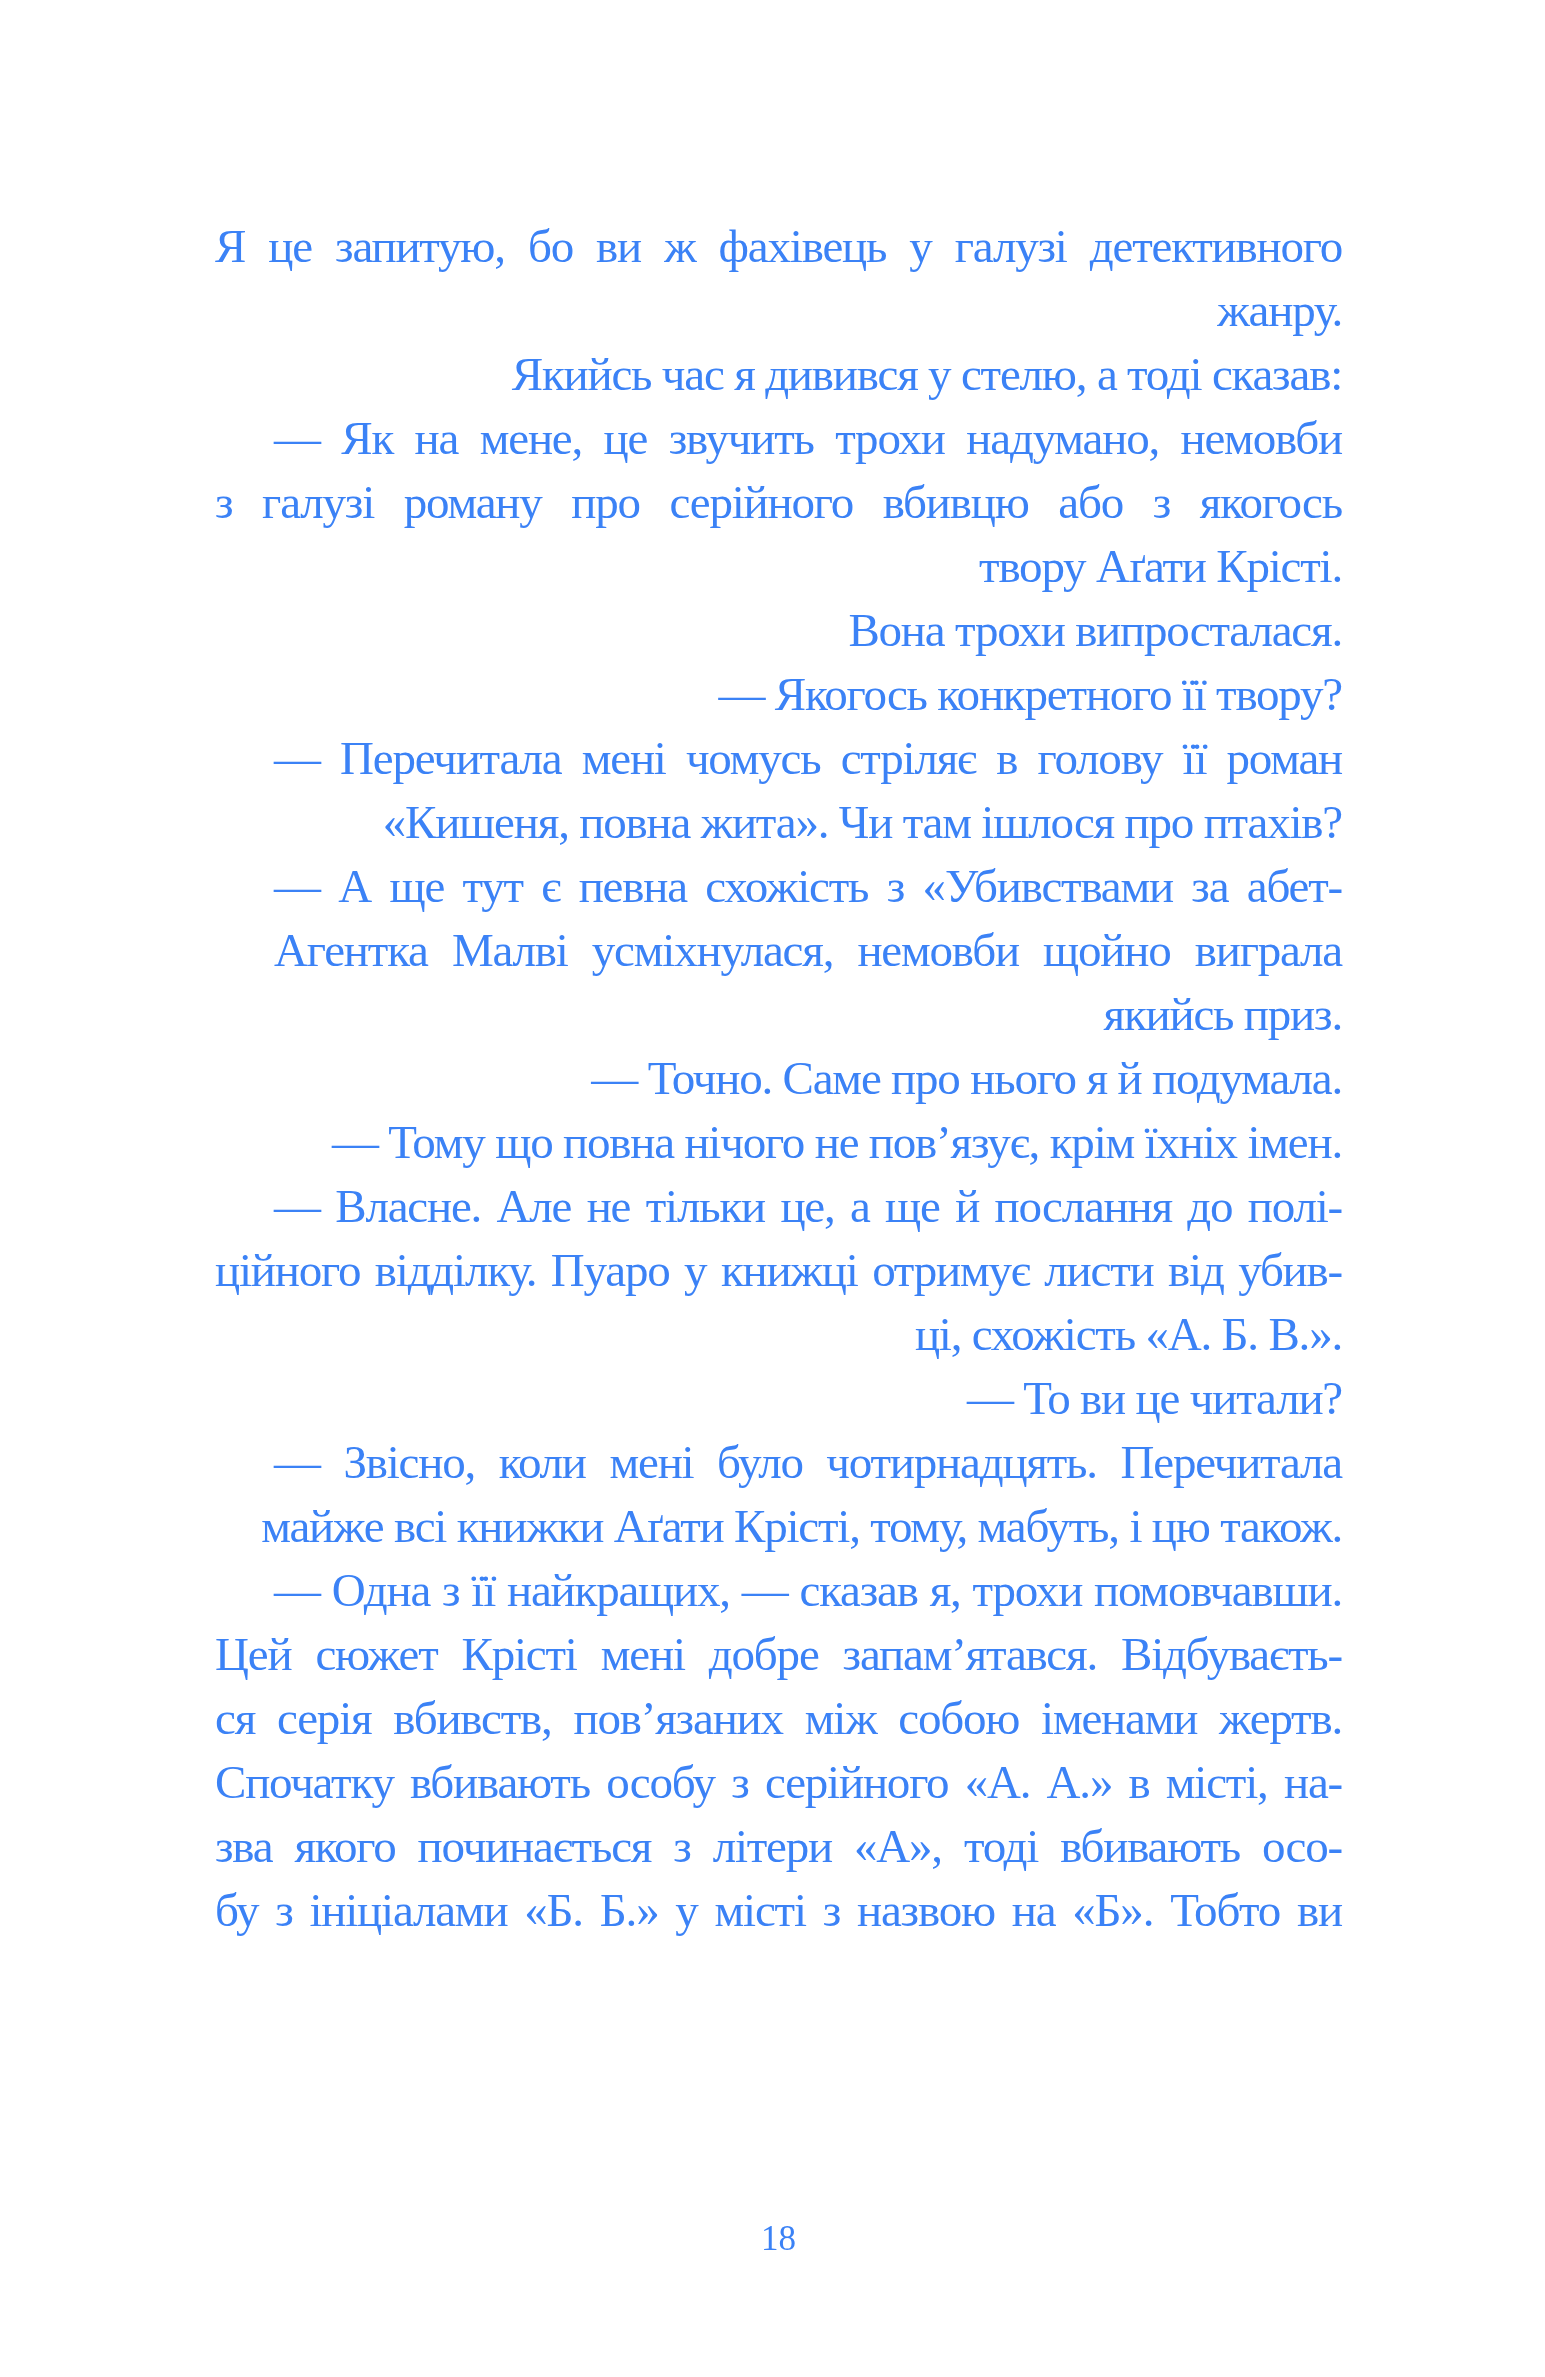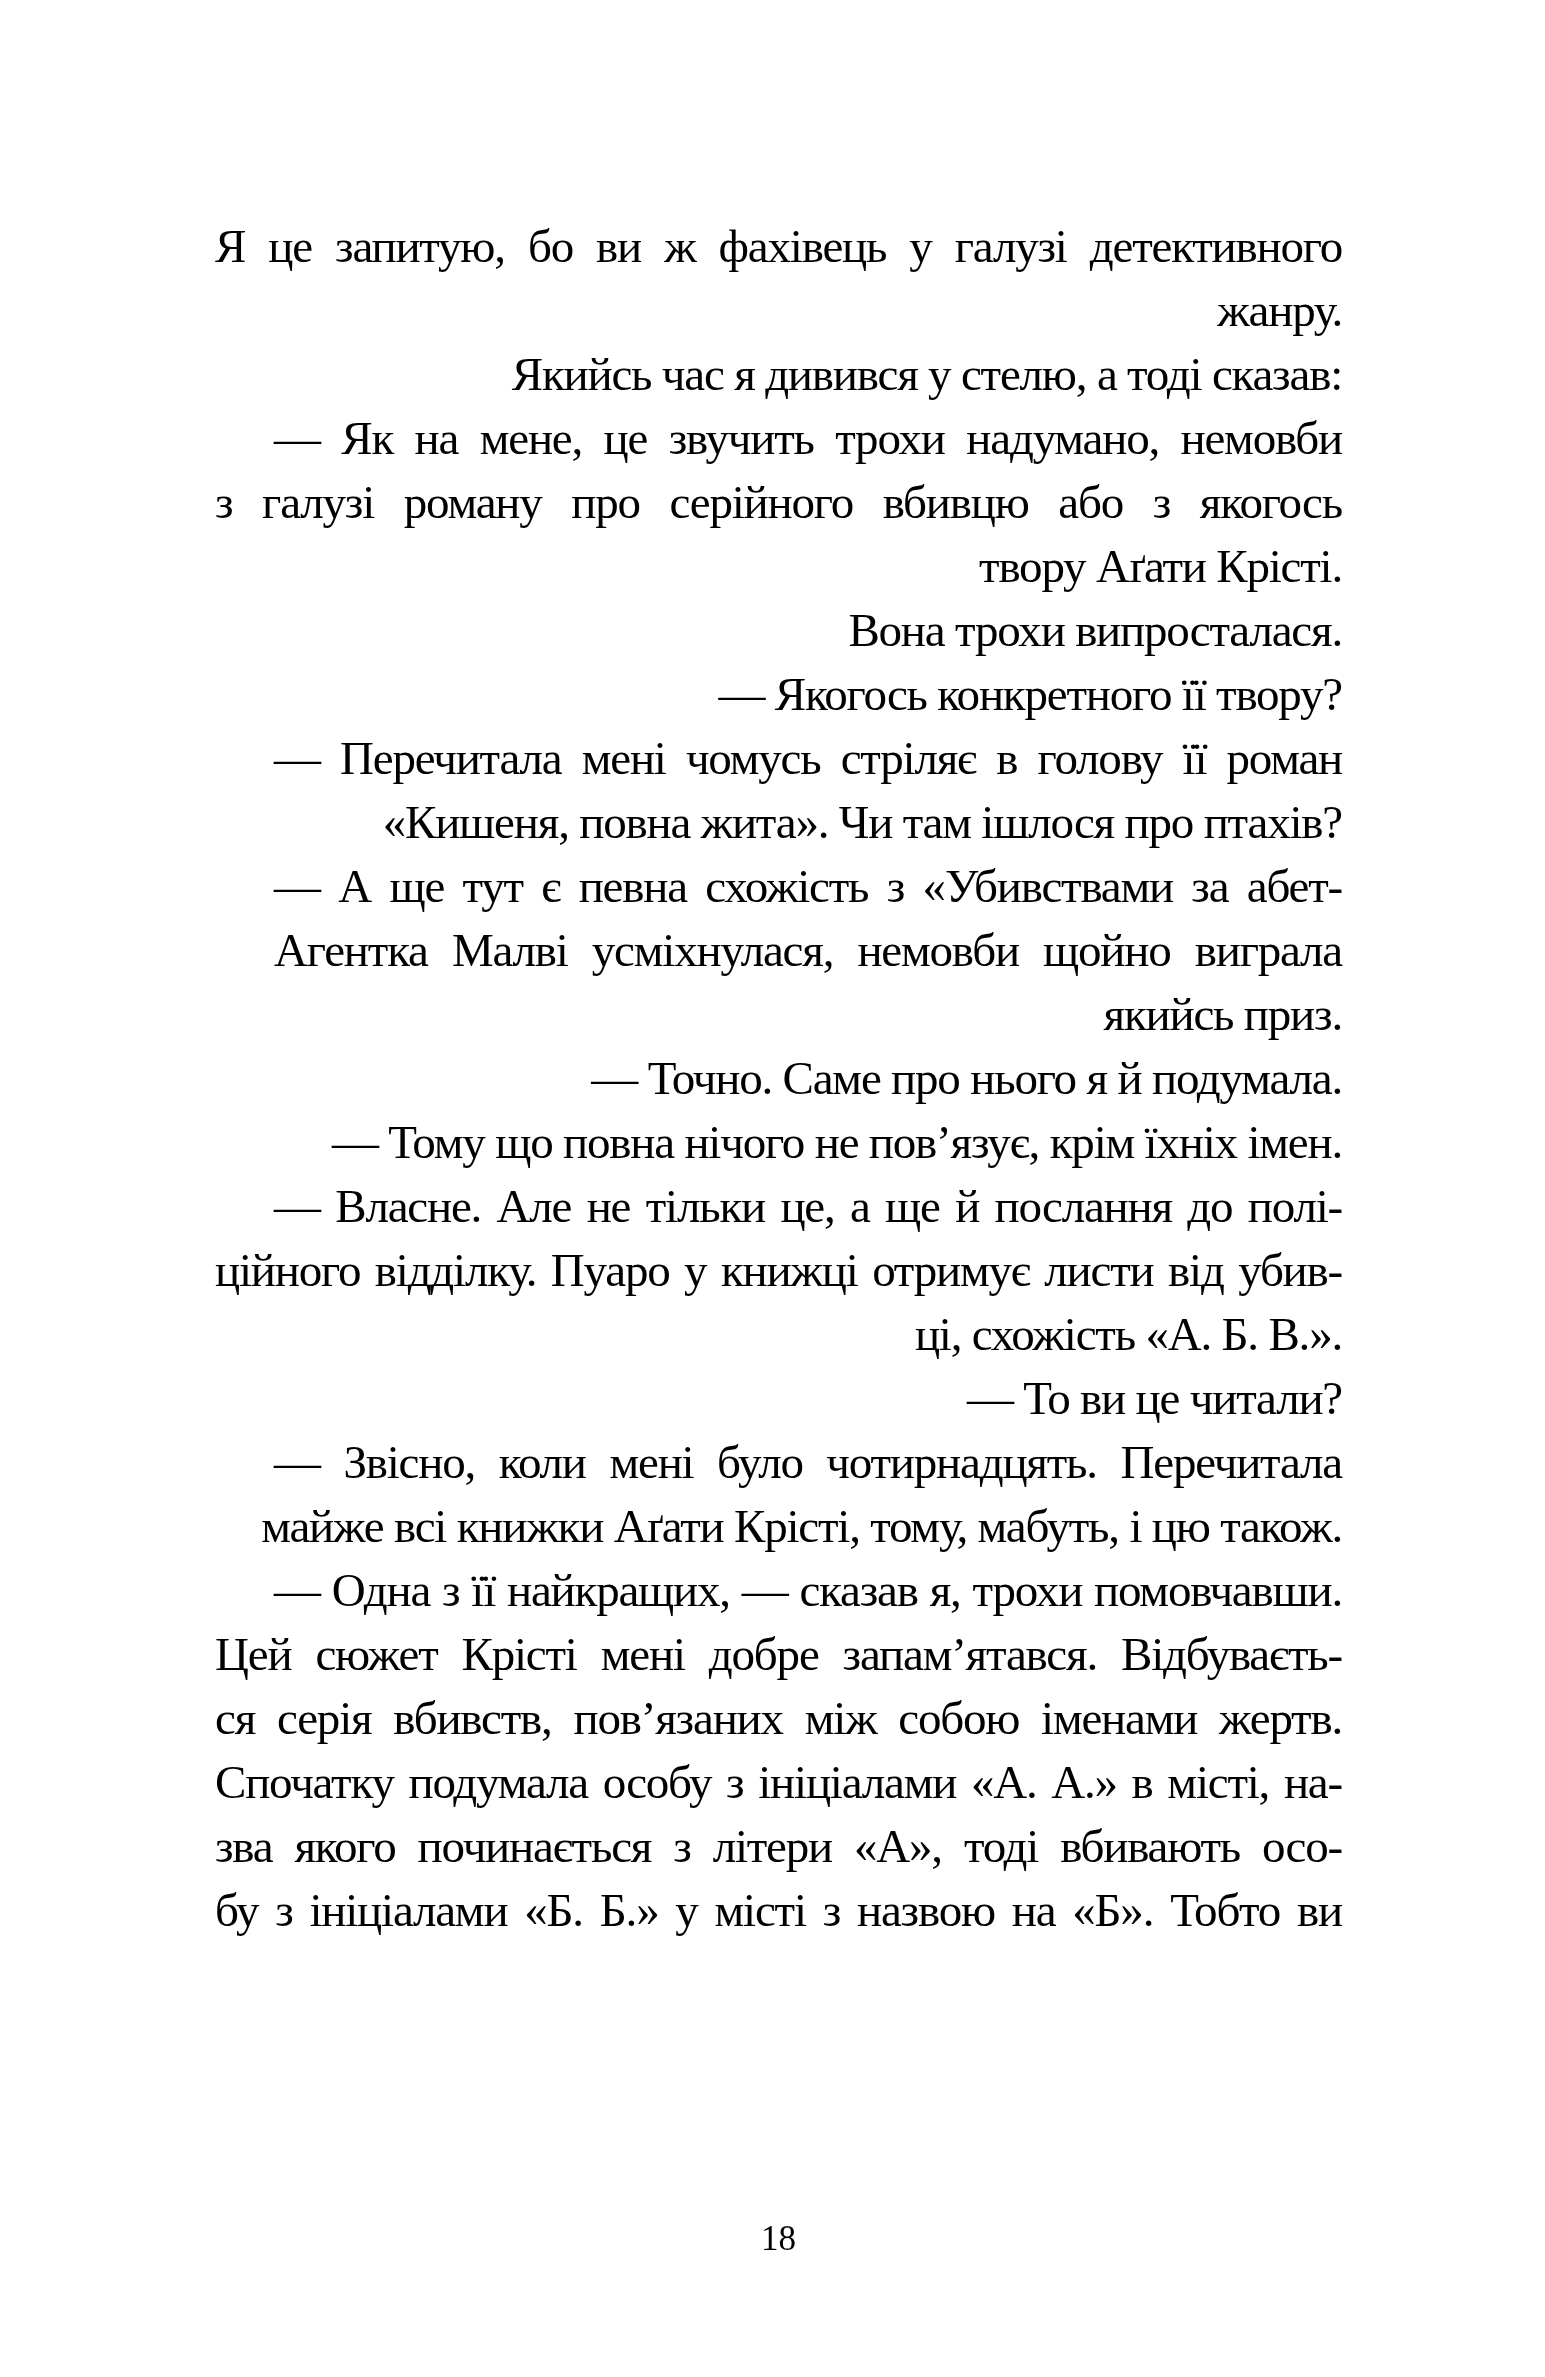--- a/index.html
+++ b/index.html
@@ -7,21 +7,21 @@
     padding: 0;
     background: #ffffff;
   }
   .page {
     position: relative;
     width: 1545px;
     height: 2377px;
     background: #ffffff;
     overflow: hidden;
     font-family: "Liberation Serif", "DejaVu Serif", serif;
-    color: #000000;
+    color: #3b82f6;
   }
   .text-block {
     position: absolute;
     left: 215px;
     top: 214px;
     width: 1127px;
     font-size: 47px;
     line-height: 64px;
     letter-spacing: -1.2px;
   }
@@ -71,19 +71,19 @@
       <div class="text-line indent">— Тому що повна нічого не пов’язує, крім їхніх імен.</div>
       <div class="text-line justify indent">— Власне. Але не тільки це, а ще й послання до полі-</div>
       <div class="text-line justify">ційного відділку. Пуаро у книжці отримує листи від убив-</div>
       <div class="text-line">ці, схожість «А. Б. В.».</div>
       <div class="text-line indent">— То ви це читали?</div>
       <div class="text-line justify indent">— Звісно, коли мені було чотирнадцять. Перечитала</div>
       <div class="text-line">майже всі книжки Аґати Крісті, тому, мабуть, і цю також.</div>
       <div class="text-line justify indent">— Одна з її найкращих, — сказав я, трохи помовчавши.</div>
       <div class="text-line justify">Цей сюжет Крісті мені добре запам’ятався. Відбуваєть-</div>
       <div class="text-line justify">ся серія вбивств, пов’язаних між собою іменами жертв.</div>
-      <div class="text-line justify">Спочатку подумала особу з ініціалами «А. А.» в місті, на-</div>
+      <div class="text-line justify">Спочатку вбивають особу з серійного «А. А.» в місті, на-</div>
       <div class="text-line justify">зва якого починається з літери «А», тоді вбивають осо-</div>
       <div class="text-line justify">бу з ініціалами «Б. Б.» у місті з назвою на «Б». Тобто ви</div>
     </div>
   <div class="page-number">18</div>
 </div>
 
 
 </body></html>

